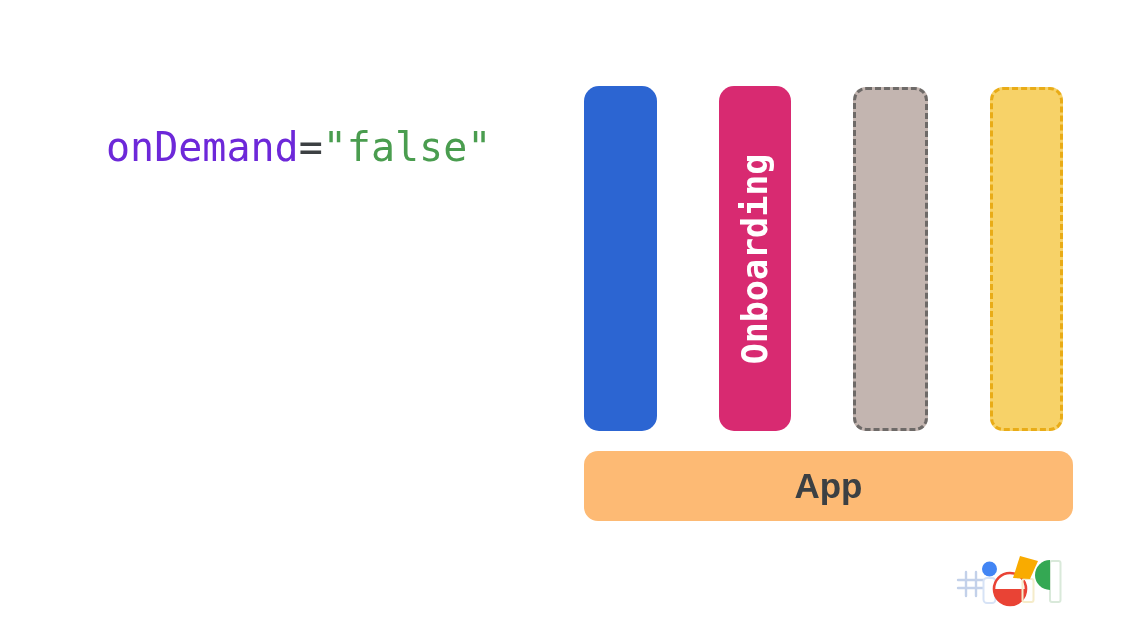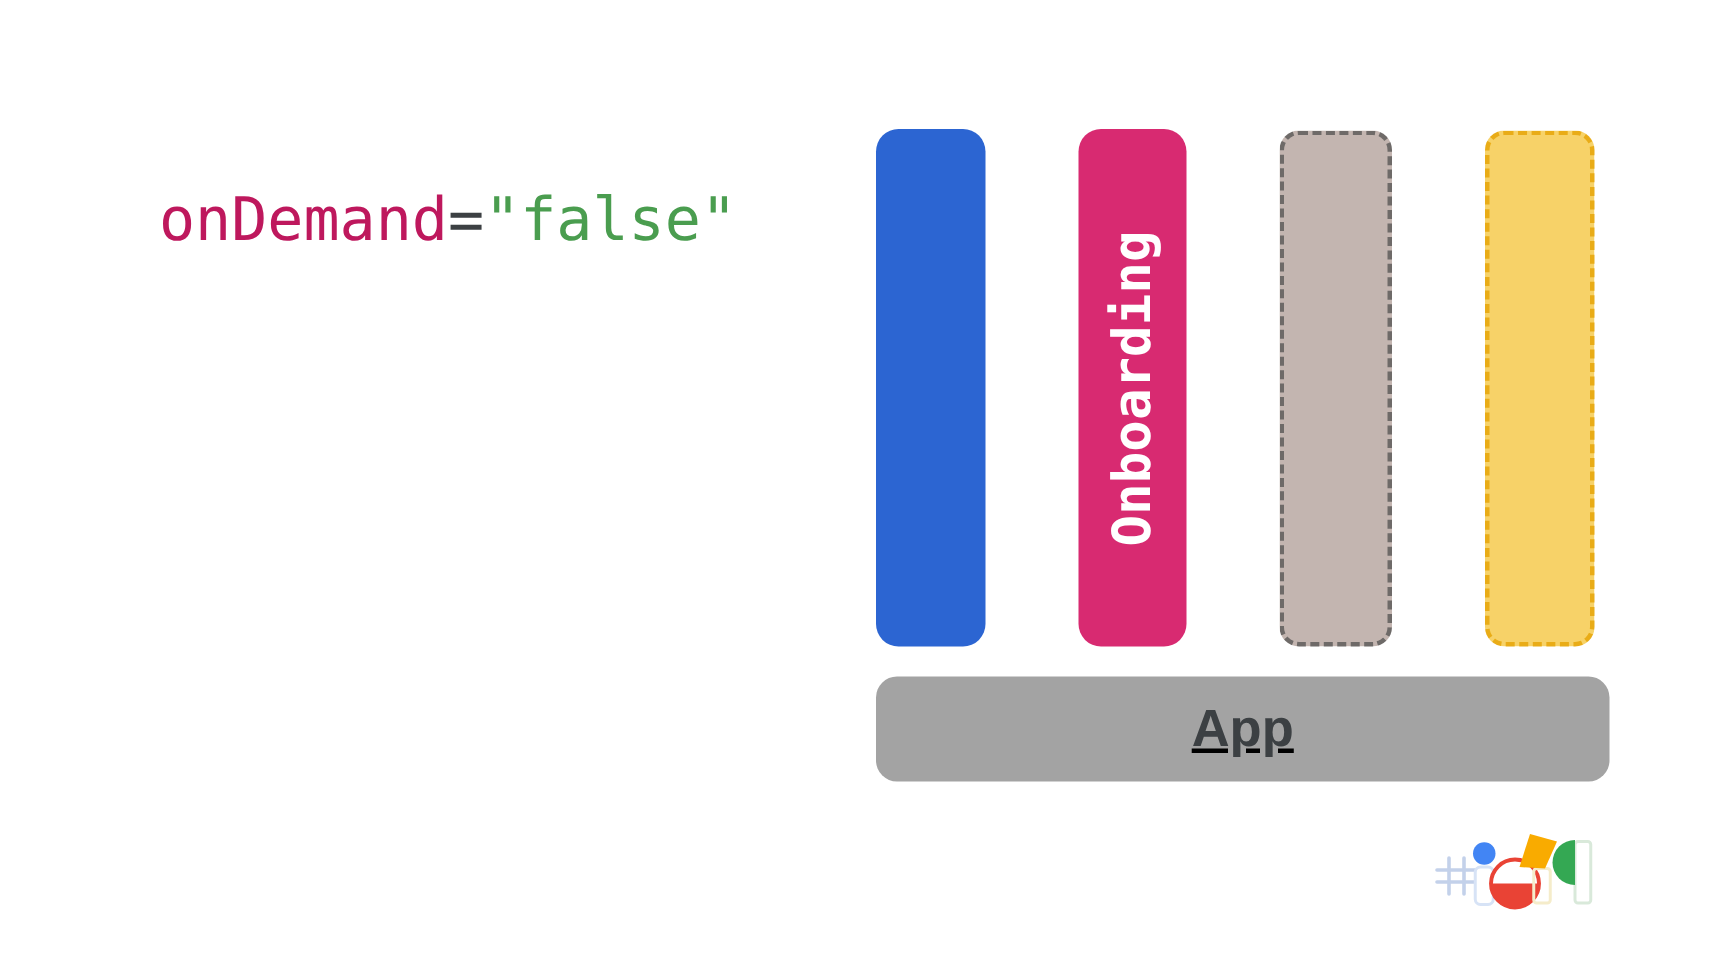--- a/index.html
+++ b/index.html
@@ -14,21 +14,21 @@
   
   .code {
     position: absolute;
     left: 106px;
     top: 124px;
     font-family: "DejaVu Sans Mono", monospace;
     font-size: 40px;
     font-weight: 500;
     white-space: nowrap;
   }
-  .tok-attr { color: #be185d; }
+  .tok-attr { color: #6d28d9; }
   .tok-op   { color: #3c4043; }
   .tok-val  { color: #4a9d4f; }
 
   
   .bar {
     position: absolute;
     top: 86px;
     height: 345px;
     border-radius: 15px;
     box-sizing: border-box;
@@ -52,26 +52,25 @@
     letter-spacing: 0px;
   }
 
   
   .app-bar {
     position: absolute;
     left: 584px;
     top: 451px;
     width: 489px;
     height: 70px;
-    background: #a3a3a3;
+    background: #fdba74;
     border-radius: 14px;
     display: flex;
     align-items: center;
     justify-content: center;
-    text-decoration: underline;
   }
   .app-label {
     font-family: "Liberation Sans", sans-serif;
     font-size: 35px;
     font-weight: 700;
     color: #3c4043;
   }
 
   
   .io-logo {

